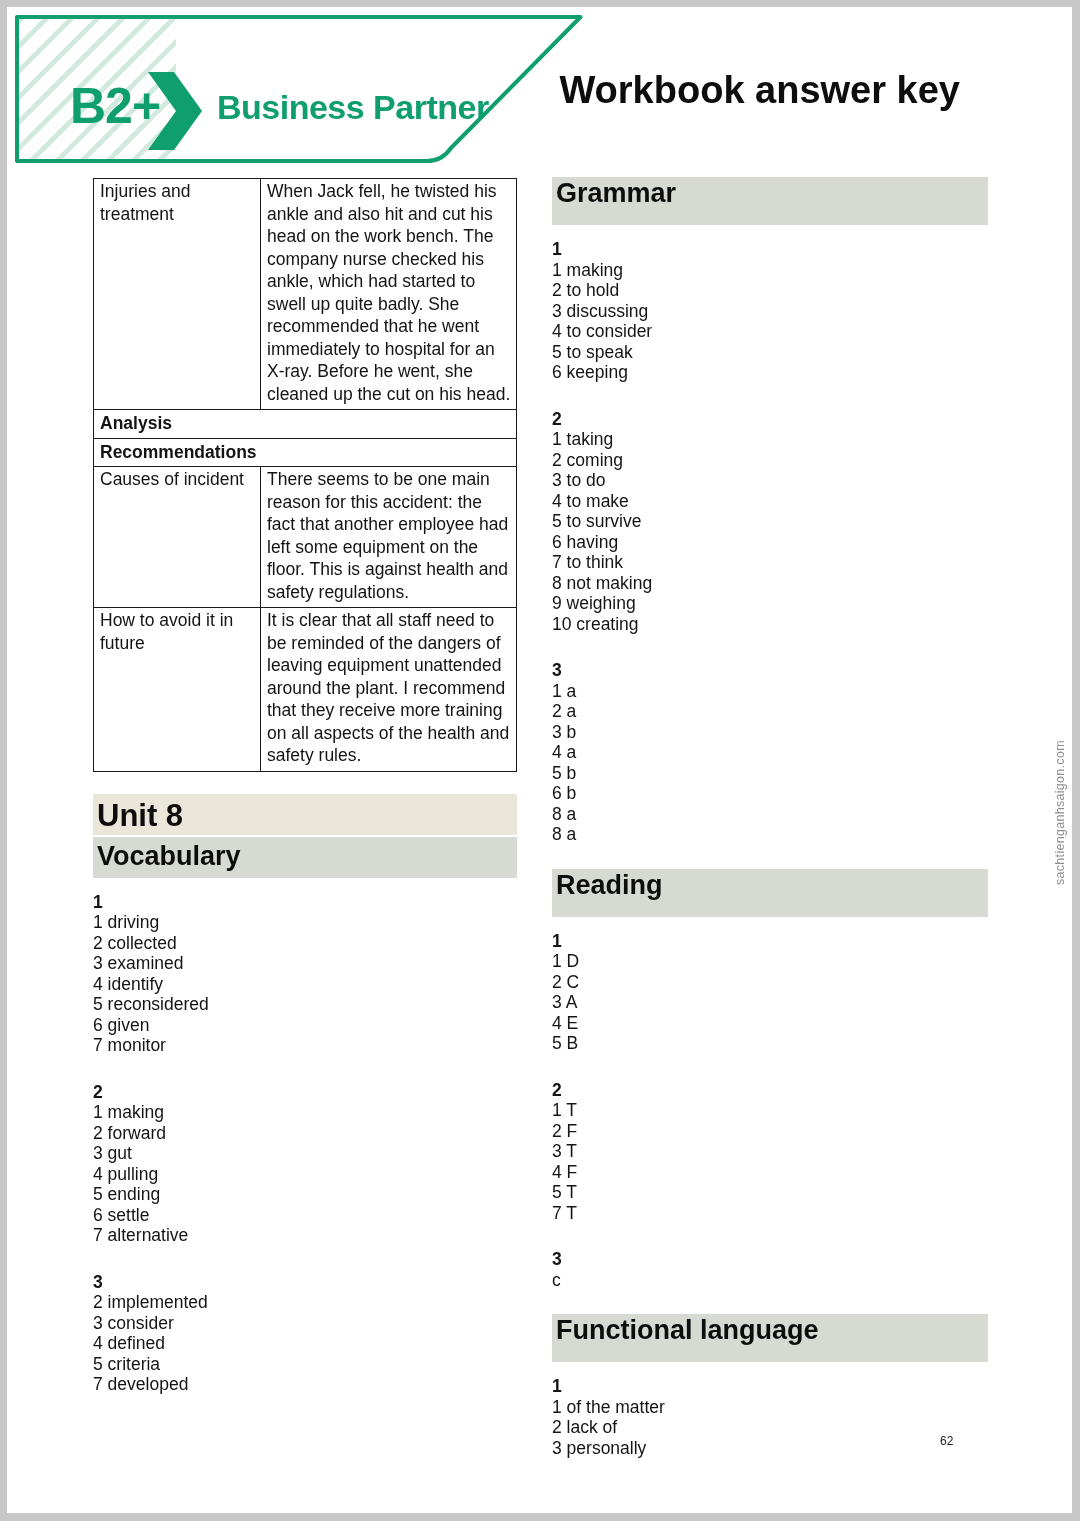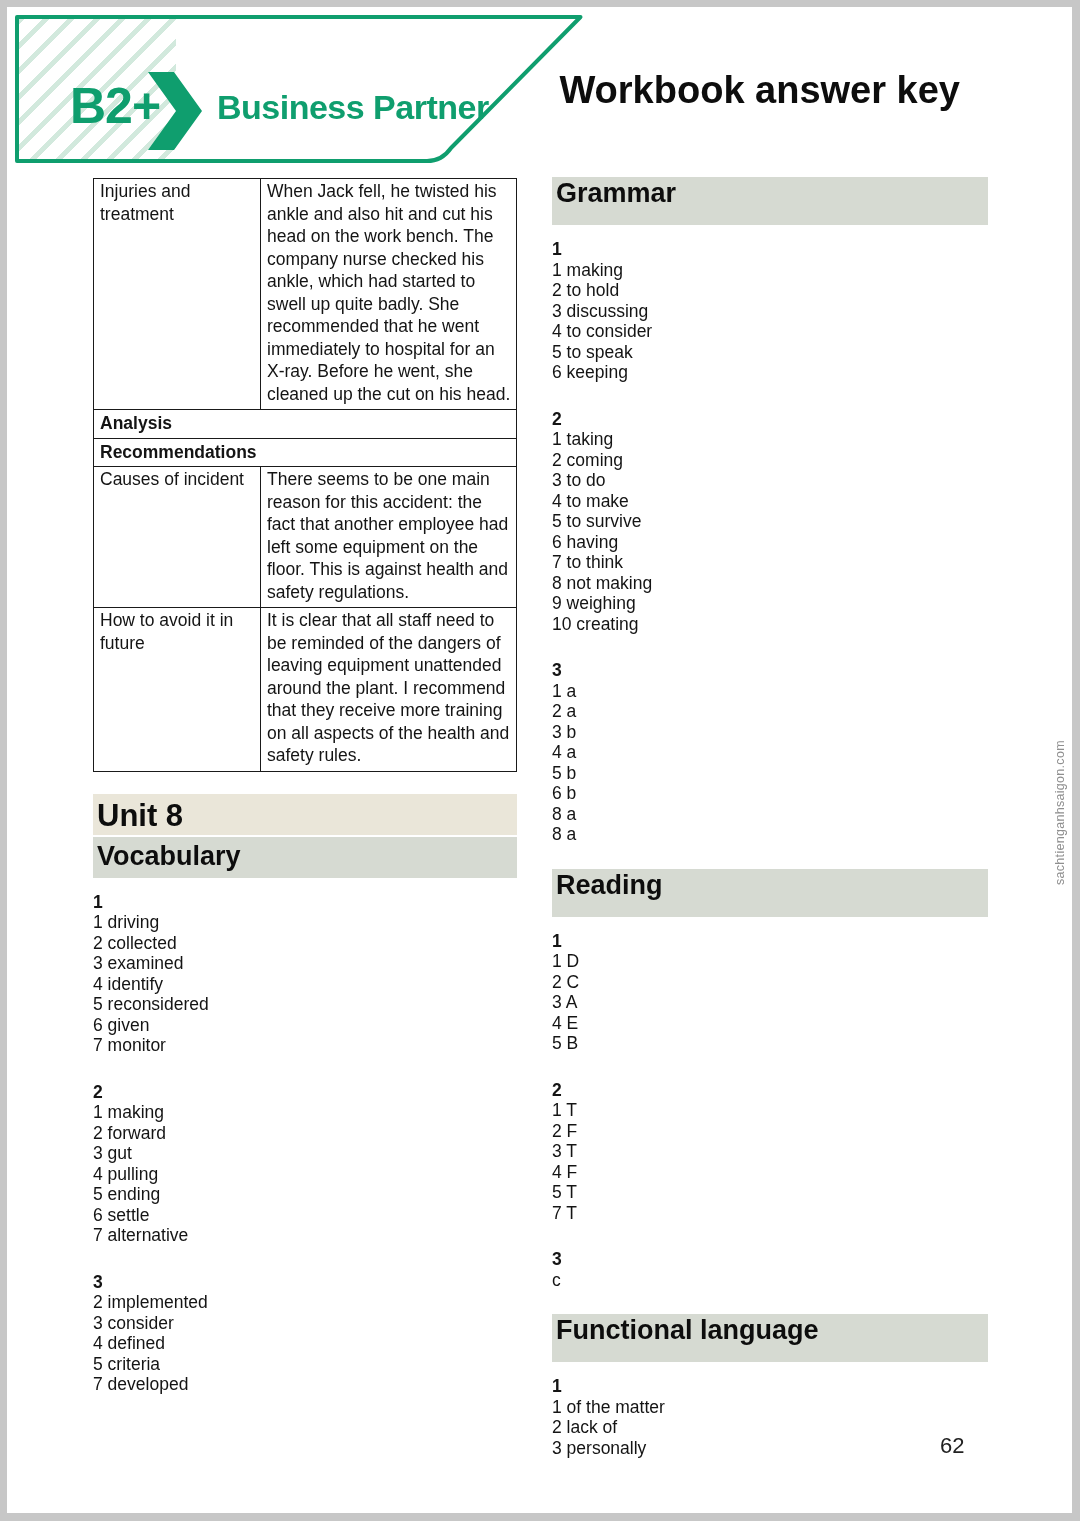--- a/index.html
+++ b/index.html
@@ -85,21 +85,21 @@
 
   
   .watermark{
     position:absolute;left:1046px;top:688px;height:190px;
     writing-mode:vertical-rl;transform:rotate(180deg);
     font-size:12.5px;color:#8f8f8f;letter-spacing:0.3px;
     white-space:nowrap;
   }
   .page-num{
     position:absolute;left:933px;top:1428px;
-    font-size:22px;color:#222;line-height:1;
+    font-size:12px;color:#222;line-height:1;
   }
 </style>
 </head>
 <body>
 
 <div class="page">
 
   <div class="logo">
     <div class="logo-hatch"></div>
     <svg class="logo-outline" width="570" height="150" viewBox="0 0 570 150">

